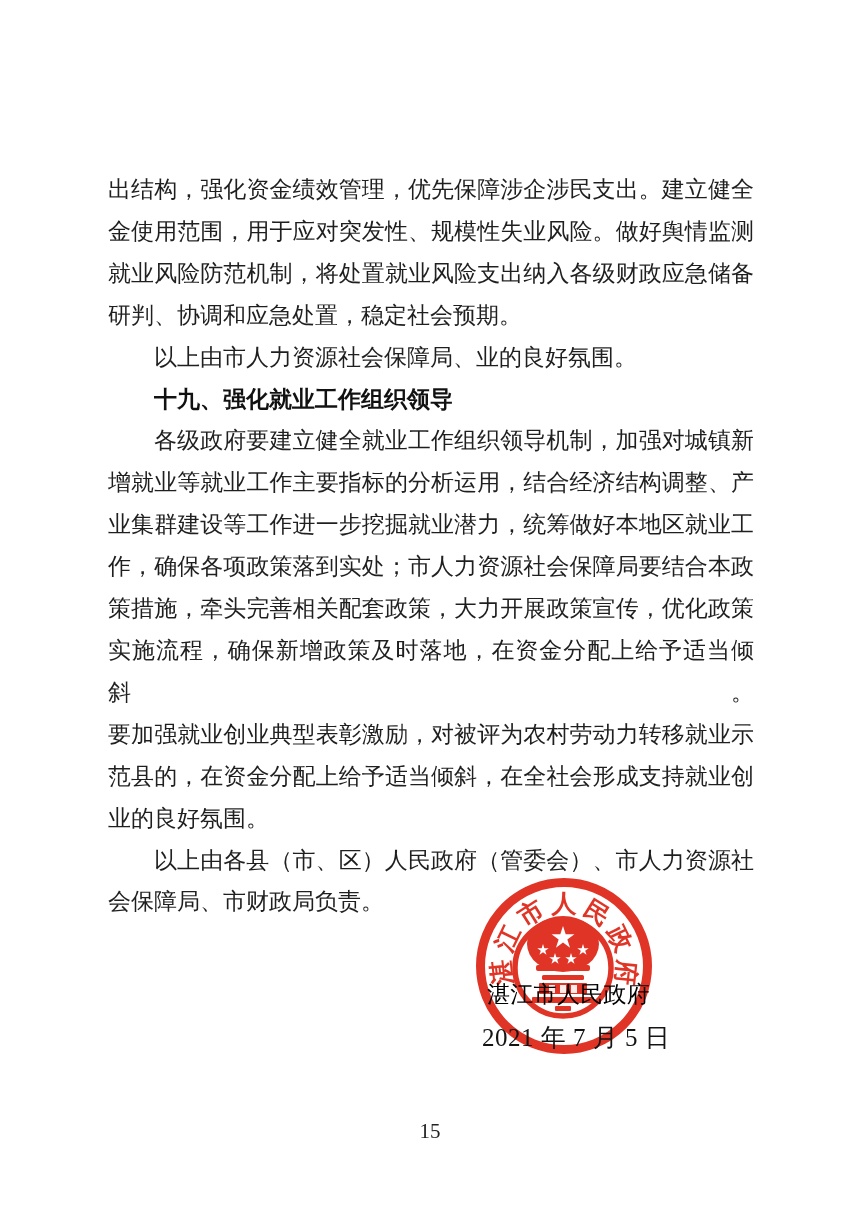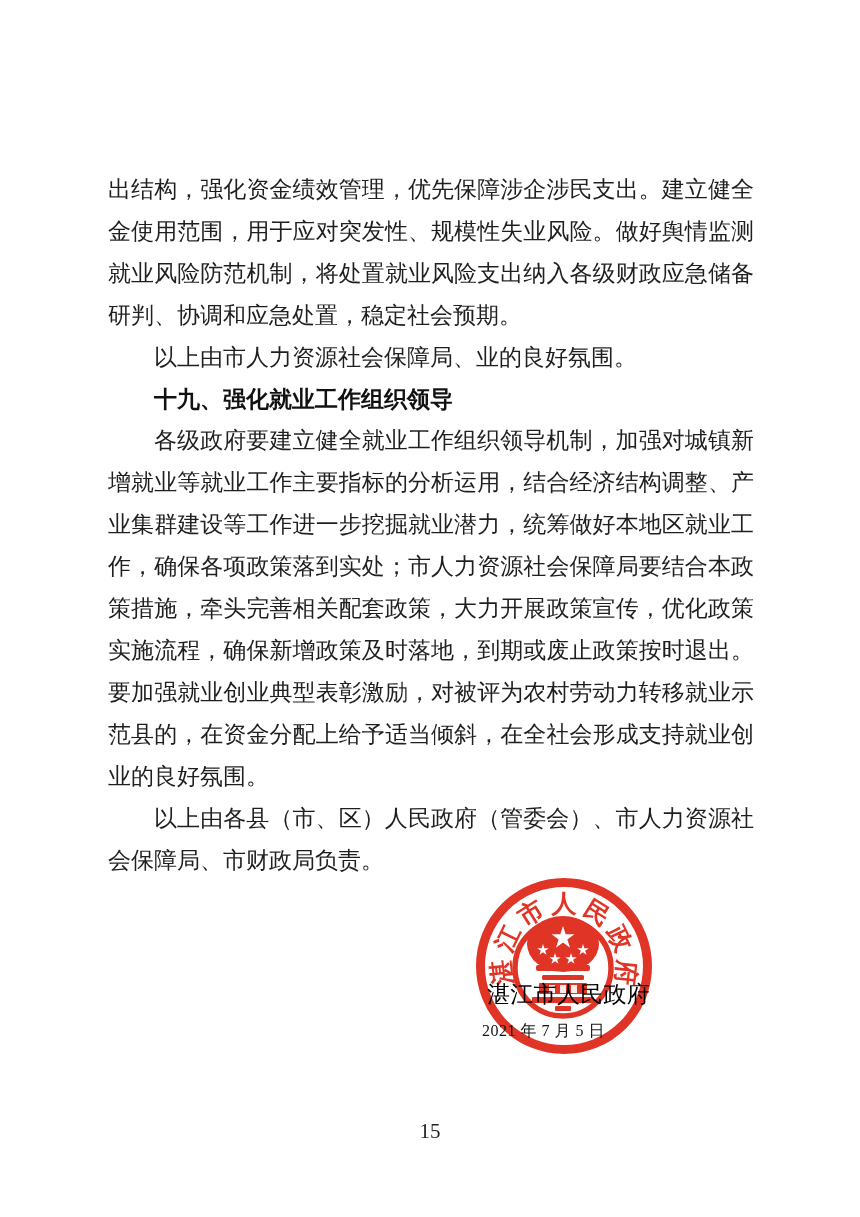--- a/index.html
+++ b/index.html
@@ -33,21 +33,21 @@
   .seal-arc-char {
     font-family:"Liberation Sans","DejaVu Sans",sans-serif;
     font-weight:bold; font-size:25px;
   }
   .sig-name {
     position:absolute; left:487px; top:979px; z-index:2;
     font-size:23px; letter-spacing:0.3px; color:#000000; white-space:pre;
   }
   .sig-date {
     position:absolute; left:482px; top:1021px; z-index:2;
-    font-size:16px; letter-spacing:0.5px; color:#141414; white-space:pre;
+    font-size:25px; letter-spacing:0.5px; color:#141414; white-space:pre;
   }
   
   .page-number {
     position:absolute; left:0; top:1119px; width:860px;
     text-align:center; font-size:21px; color:#222;
   }
 </style>
 </head>
 <body>
 
@@ -58,21 +58,21 @@
       <div class="doc-line full">金使用范围，用于应对突发性、规模性失业风险。做好舆情监测</div>
       <div class="doc-line full">就业风险防范机制，将处置就业风险支出纳入各级财政应急储备</div>
       <div class="doc-line">研判、协调和应急处置，稳定社会预期。</div>
       <div class="doc-line indent">以上由市人力资源社会保障局、业的良好氛围。</div>
       <div class="doc-line indent heading">十九、强化就业工作组织领导</div>
       <div class="doc-line full indent">各级政府要建立健全就业工作组织领导机制，加强对城镇新</div>
       <div class="doc-line full">增就业等就业工作主要指标的分析运用，结合经济结构调整、产</div>
       <div class="doc-line full">业集群建设等工作进一步挖掘就业潜力，统筹做好本地区就业工</div>
       <div class="doc-line full">作，确保各项政策落到实处；市人力资源社会保障局要结合本政</div>
       <div class="doc-line full">策措施，牵头完善相关配套政策，大力开展政策宣传，优化政策</div>
-      <div class="doc-line full">实施流程，确保新增政策及时落地，到期或废止政策按时退出。</div>
+      <div class="doc-line full">实施流程，确保新增政策及时落地，在资金分配上给予适当倾斜。</div>
       <div class="doc-line full">要加强就业创业典型表彰激励，对被评为农村劳动力转移就业示</div>
       <div class="doc-line full">范县的，在资金分配上给予适当倾斜，在全社会形成支持就业创</div>
       <div class="doc-line">业的良好氛围。</div>
       <div class="doc-line full indent">以上由各县（市、区）人民政府（管委会）、市人力资源社</div>
       <div class="doc-line">会保障局、市财政局负责。</div>
     </div>
 
   <svg class="seal-svg" viewBox="0 0 224 224" aria-hidden="true">
 
     <circle cx="112" cy="112" r="83.5" fill="none" stroke="currentColor" stroke-width="9"></circle>

